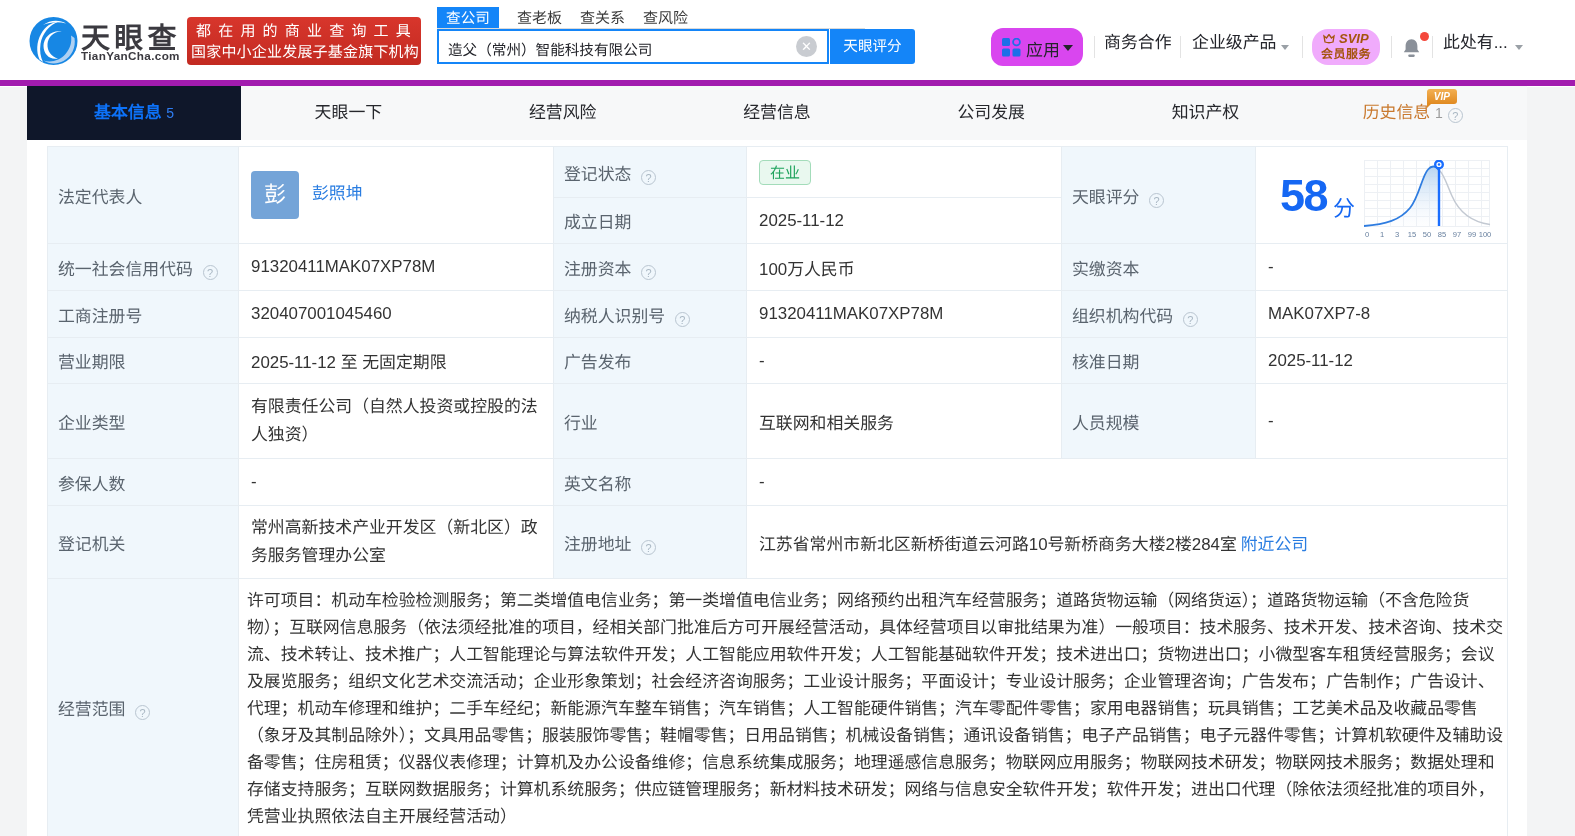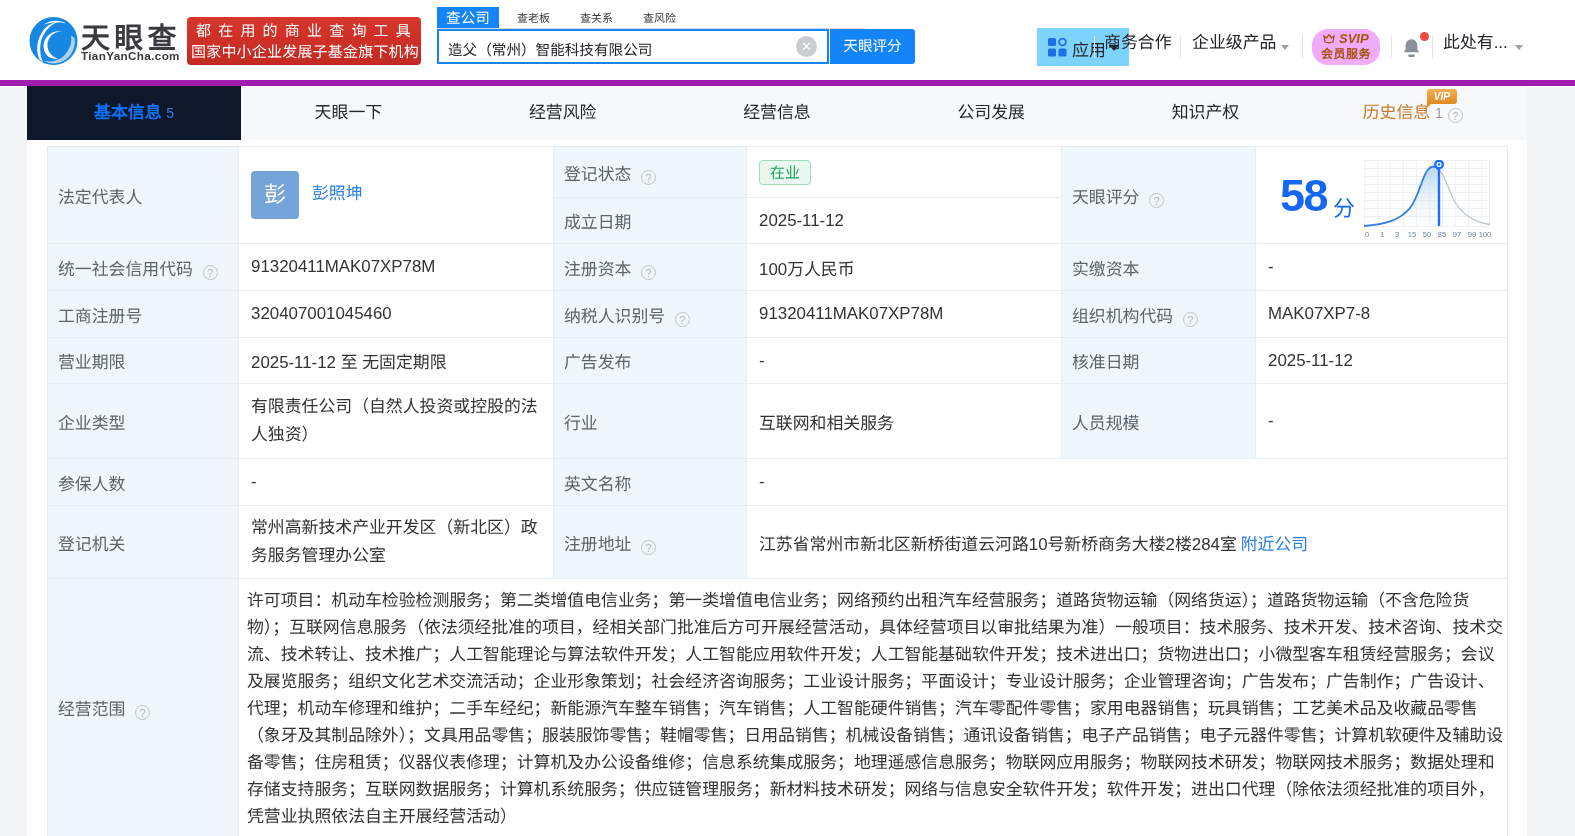--- a/index.html
+++ b/index.html
@@ -8,28 +8,28 @@
 .abs{position:absolute;}
 
 #header{position:absolute;left:0;top:0;width:1575px;height:86px;background:#fff;border-bottom:6px solid #a21caf;}
 #logotxt{position:absolute;left:81px;top:14px;font-size:29px;font-weight:bold;color:#3b3a40;letter-spacing:4.2px;}
 #logodom{position:absolute;left:81px;top:49px;font-size:11.7px;font-weight:bold;color:#3b3a40;letter-spacing:0.35px;}
 #redbox{position:absolute;left:187px;top:17px;width:234px;height:48px;border-radius:4px;background:linear-gradient(180deg,#d8362c,#c22a21);color:#fff;padding:3px 0 0 4px;}
 #redbox .l1{font-size:15px;letter-spacing:7.2px;line-height:21px;white-space:nowrap;padding-left:5px;}
 #redbox .l2{font-size:15px;letter-spacing:0.2px;line-height:21px;white-space:nowrap;}
 #stabs{position:absolute;left:437px;top:7px;width:430px;height:22px;}
 #stabs .on{display:inline-block;background:#1485f8;color:#fff;font-size:14.6px;width:62px;height:22px;line-height:22px;text-align:center;vertical-align:top;}
-#stabs span.t{display:inline-block;font-size:11px;color:#3a3a3a;width:45px;margin-left:18px;line-height:22px;vertical-align:top;}
+#stabs span.t{display:inline-block;font-size:15px;color:#3a3a3a;width:45px;margin-left:18px;line-height:22px;vertical-align:top;}
 #sline{position:absolute;left:437px;top:28px;width:428px;height:1px;background:#dadada;}
 #sinput{position:absolute;left:437px;top:29px;width:392px;height:35px;border:2px solid #1485f8;background:#fff;}
 #sinput .q{position:absolute;left:9px;top:7px;font-size:14.6px;color:#23242a;}
 #sclear{position:absolute;left:796px;top:36px;width:21px;height:21px;border-radius:50%;background:#c9ccd1;color:#fff;font-size:13px;text-align:center;line-height:21px;}
 #sbtn{position:absolute;left:830px;top:29px;width:85px;height:35px;background:#1485f8;color:#fff;font-size:14.6px;text-align:center;line-height:35px;border-radius:0 3px 3px 0;}
 .hmenu{position:absolute;top:0;height:86px;font-size:16.9px;color:#23242a;}
-#appchip{position:absolute;left:991px;top:28px;width:92px;height:38px;background:#7dd3fc;border-radius:0;margin-left:46px;}
+#appchip{position:absolute;left:991px;top:28px;width:92px;height:38px;background:#d946ef;border-radius:12px;}
 #appchip .t{position:absolute;left:35px;top:8px;font-size:16.9px;color:#23242a;}
 .caret{display:inline-block;width:0;height:0;border-left:5px solid transparent;border-right:5px solid transparent;border-top:6px solid #23242a;}
 .caretg{display:inline-block;width:0;height:0;border-left:4.5px solid transparent;border-right:4.5px solid transparent;border-top:5.5px solid #9aa0a6;}
 .vdiv{position:absolute;top:36px;width:1px;height:22px;background:#e3e3e3;}
 #svip{position:absolute;left:1312px;top:29px;width:68px;height:36px;background:#f0abfc;border-radius:16px;color:#a4540d;text-align:center;}
 #svip .s1{font-size:13px;font-weight:bold;font-style:italic;line-height:16px;padding-top:2px;}
 #svip .s2{font-size:12px;font-weight:bold;line-height:15px;letter-spacing:0.5px;}
 #reddot{position:absolute;left:1420px;top:32px;width:9px;height:9px;border-radius:50%;background:#f4483c;}
 
 #pagebg{position:absolute;left:0;top:87px;width:1575px;height:749px;background:#f3f4f5;}

